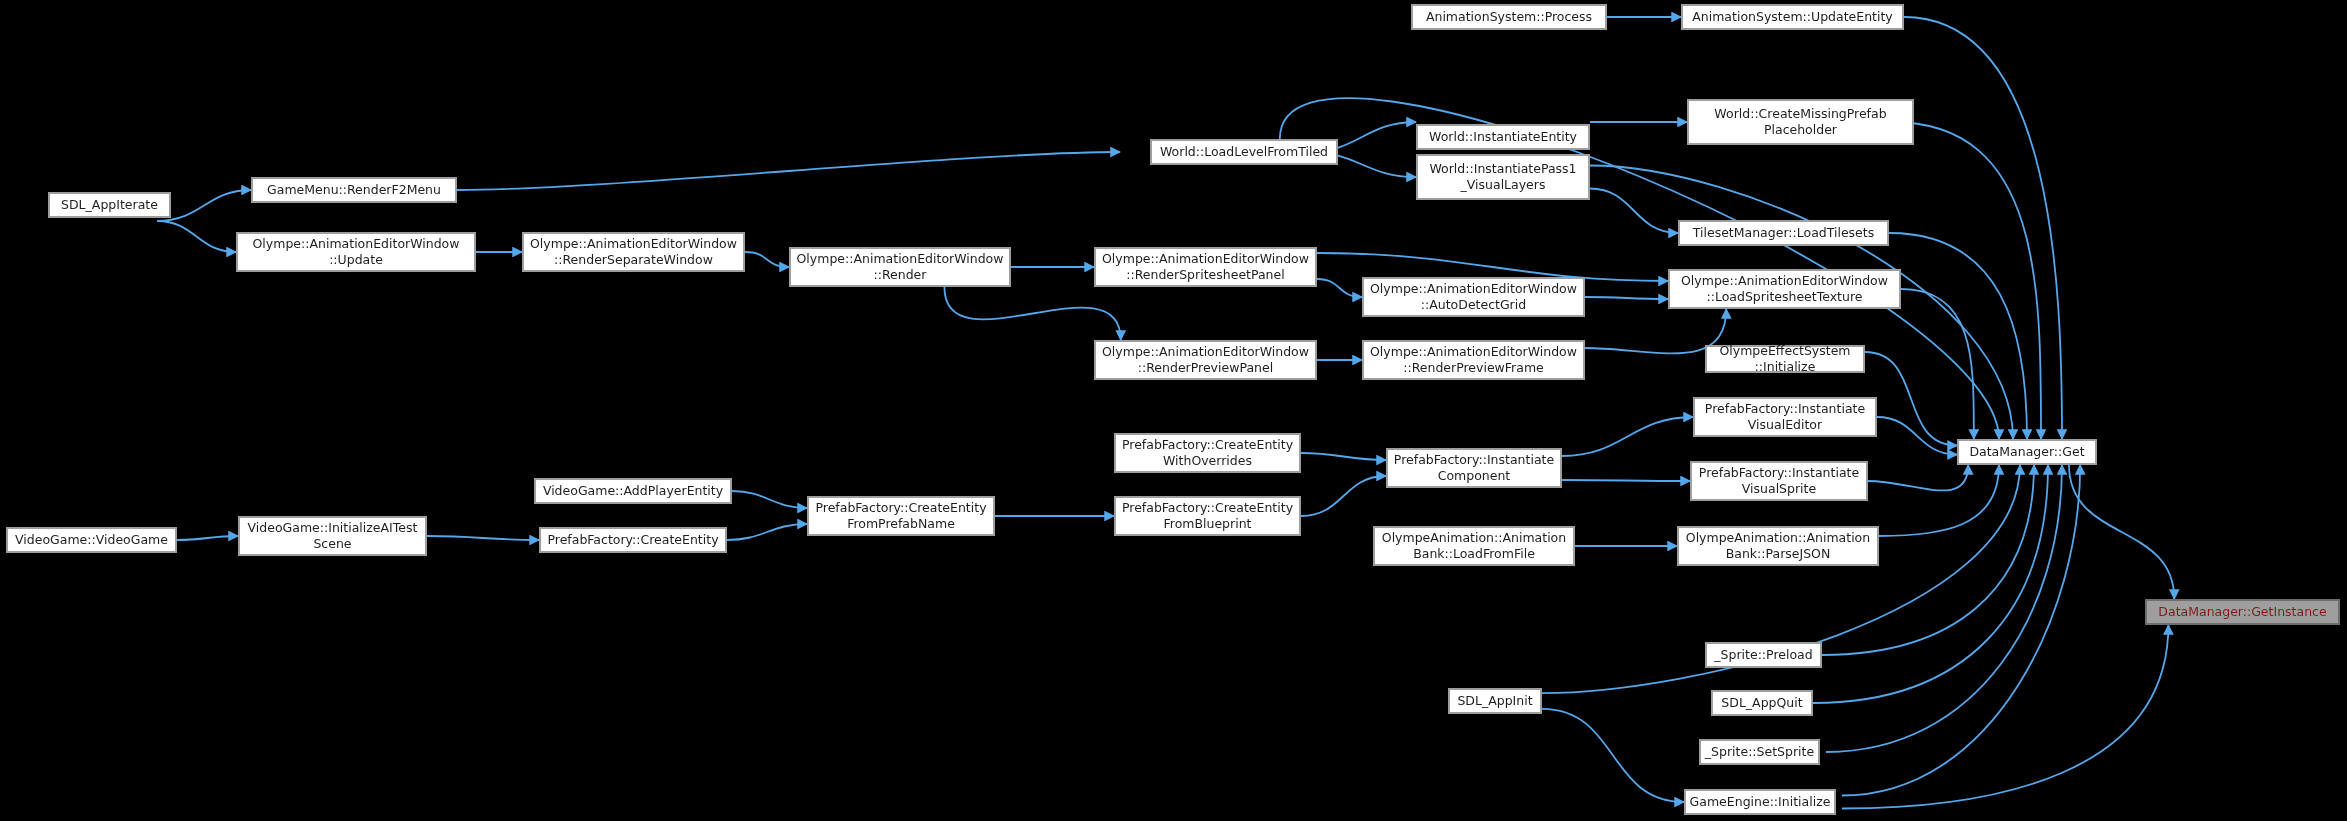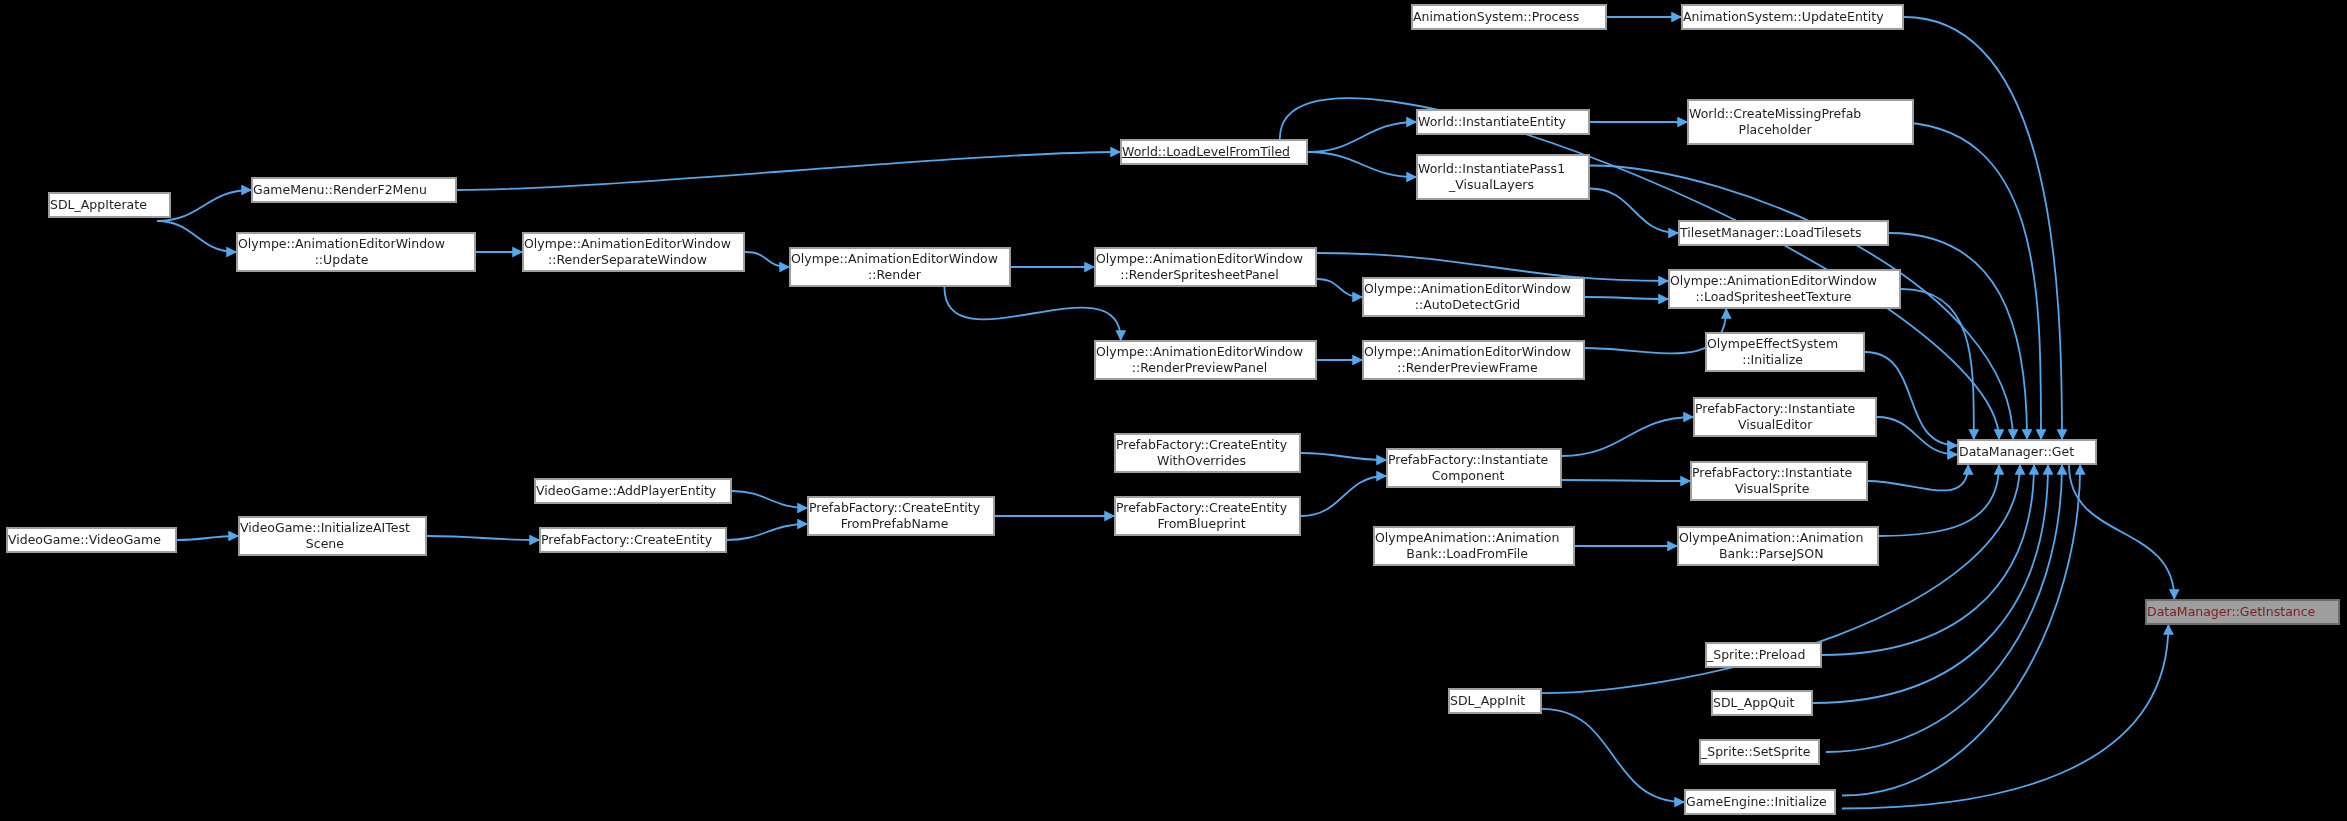--- a/index.html
+++ b/index.html
@@ -3,21 +3,21 @@
 <meta charset="utf-8">
 <style>
   :root{
     --bg:#000000; --edge:#55a7ec; --node-fill:#ffffff; --node-border:#9e9e9e;
     --node-text:#1f1f1f; --hl-fill:#9e9e9e; --hl-border:#6e6e6e;
   }
   html,body{margin:0;padding:0;background:var(--bg);}
   #canvas{position:relative;width:2347px;height:821px;background:var(--bg);
           font-family:"DejaVu Sans","Liberation Sans",sans-serif;overflow:hidden;}
   #edges{position:absolute;left:0;top:0;pointer-events:none;}
-  .node{position:absolute;display:flex;align-items:center;
+  .node{position:absolute;display:flex;align-items:center;justify-content:center;
         text-align:center;white-space:pre-line;background:var(--node-fill);
         border:2px solid var(--node-border);color:var(--node-text);
         font-size:12.5px;line-height:16px;box-sizing:border-box;cursor:pointer;}
   .node.hl{background:var(--hl-fill);border-color:var(--hl-border);color:#7f1d1d;}
 </style>
 </head>
 <body>
 
 <div id="canvas">
   <svg id="edges" width="2347" height="821">
@@ -70,40 +70,40 @@
       <path d="M 1826 752 C 1976 752, 2062 615, 2062 465" fill="none" stroke="#55a7ec" stroke-width="1.8" marker-end="url(#arrow)"></path>
       <path d="M 1842 795.5 C 1992 795.5, 2080.2 615, 2080.2 465" fill="none" stroke="#55a7ec" stroke-width="1.8" marker-end="url(#arrow)"></path>
       <path d="M 1842 808.5 C 1992 808.5, 2168.4 775, 2168.4 625" fill="none" stroke="#55a7ec" stroke-width="1.8" marker-end="url(#arrow)"></path>
       <path d="M 2069 465 C 2069 541.6765701257561, 2174.25 522.3234298742439, 2174.25 599" fill="none" stroke="#55a7ec" stroke-width="1.8" marker-end="url(#arrow)"></path>
     </svg>
   <div id="nodes">
       <div class="node" style="left: 1411px; top: 4px; width: 196px; height: 26px;"><span>AnimationSystem::Process</span></div>
       <div class="node" style="left: 1681px; top: 4px; width: 223px; height: 26px;"><span>AnimationSystem::UpdateEntity</span></div>
       <div class="node" style="left: 1687px; top: 99px; width: 227px; height: 46px;"><span>World::CreateMissingPrefab
 Placeholder</span></div>
-      <div class="node" style="left: 1416px; top: 109px; width: 174px; height: 26px;"><span>World::InstantiateEntity</span></div>
-      <div class="node" style="left: 1120px; top: 139px; width: 188px; height: 26px; text-decoration: underline;"><span>World::LoadLevelFromTiled</span></div>
+      <div class="node" style="left: 1416px; top: 124px; width: 174px; height: 26px;"><span>World::InstantiateEntity</span></div>
+      <div class="node" style="left: 1150px; top: 139px; width: 188px; height: 26px;"><span>World::LoadLevelFromTiled</span></div>
       <div class="node" style="left: 1416px; top: 154px; width: 174px; height: 46px;"><span>World::InstantiatePass1
 _VisualLayers</span></div>
       <div class="node" style="left: 251px; top: 177px; width: 206px; height: 26px;"><span>GameMenu::RenderF2Menu</span></div>
       <div class="node" style="left: 34px; top: 192px; width: 123px; height: 26px; margin-left: 14px;"><span>SDL_AppIterate</span></div>
       <div class="node" style="left: 1678px; top: 220px; width: 211px; height: 26px;"><span>TilesetManager::LoadTilesets</span></div>
       <div class="node" style="left: 236px; top: 232px; width: 240px; height: 40px;"><span>Olympe::AnimationEditorWindow
 ::Update</span></div>
       <div class="node" style="left: 522px; top: 232px; width: 223px; height: 40px;"><span>Olympe::AnimationEditorWindow
 ::RenderSeparateWindow</span></div>
       <div class="node" style="left: 789px; top: 247px; width: 222px; height: 40px;"><span>Olympe::AnimationEditorWindow
 ::Render</span></div>
       <div class="node" style="left: 1094px; top: 247px; width: 223px; height: 40px;"><span>Olympe::AnimationEditorWindow
 ::RenderSpritesheetPanel</span></div>
       <div class="node" style="left: 1668px; top: 269px; width: 233px; height: 40px;"><span>Olympe::AnimationEditorWindow
 ::LoadSpritesheetTexture</span></div>
       <div class="node" style="left: 1362px; top: 277px; width: 223px; height: 40px;"><span>Olympe::AnimationEditorWindow
 ::AutoDetectGrid</span></div>
-      <div class="node" style="left: 1705px; top: 332px; width: 160px; height: 40px;"><span>OlympeEffectSystem
+      <div class="node" style="left: 1705px; top: 345px; width: 160px; height: 28px;"><span>OlympeEffectSystem
 ::Initialize</span></div>
       <div class="node" style="left: 1094px; top: 340px; width: 223px; height: 40px;"><span>Olympe::AnimationEditorWindow
 ::RenderPreviewPanel</span></div>
       <div class="node" style="left: 1362px; top: 340px; width: 223px; height: 40px;"><span>Olympe::AnimationEditorWindow
 ::RenderPreviewFrame</span></div>
       <div class="node" style="left: 1693px; top: 397px; width: 184px; height: 40px;"><span>PrefabFactory::Instantiate
 VisualEditor</span></div>
       <div class="node" style="left: 1114px; top: 433px; width: 187px; height: 40px;"><span>PrefabFactory::CreateEntity
 WithOverrides</span></div>
       <div class="node" style="left: 1957px; top: 439px; width: 140px; height: 26px;"><span>DataManager::Get</span></div>

